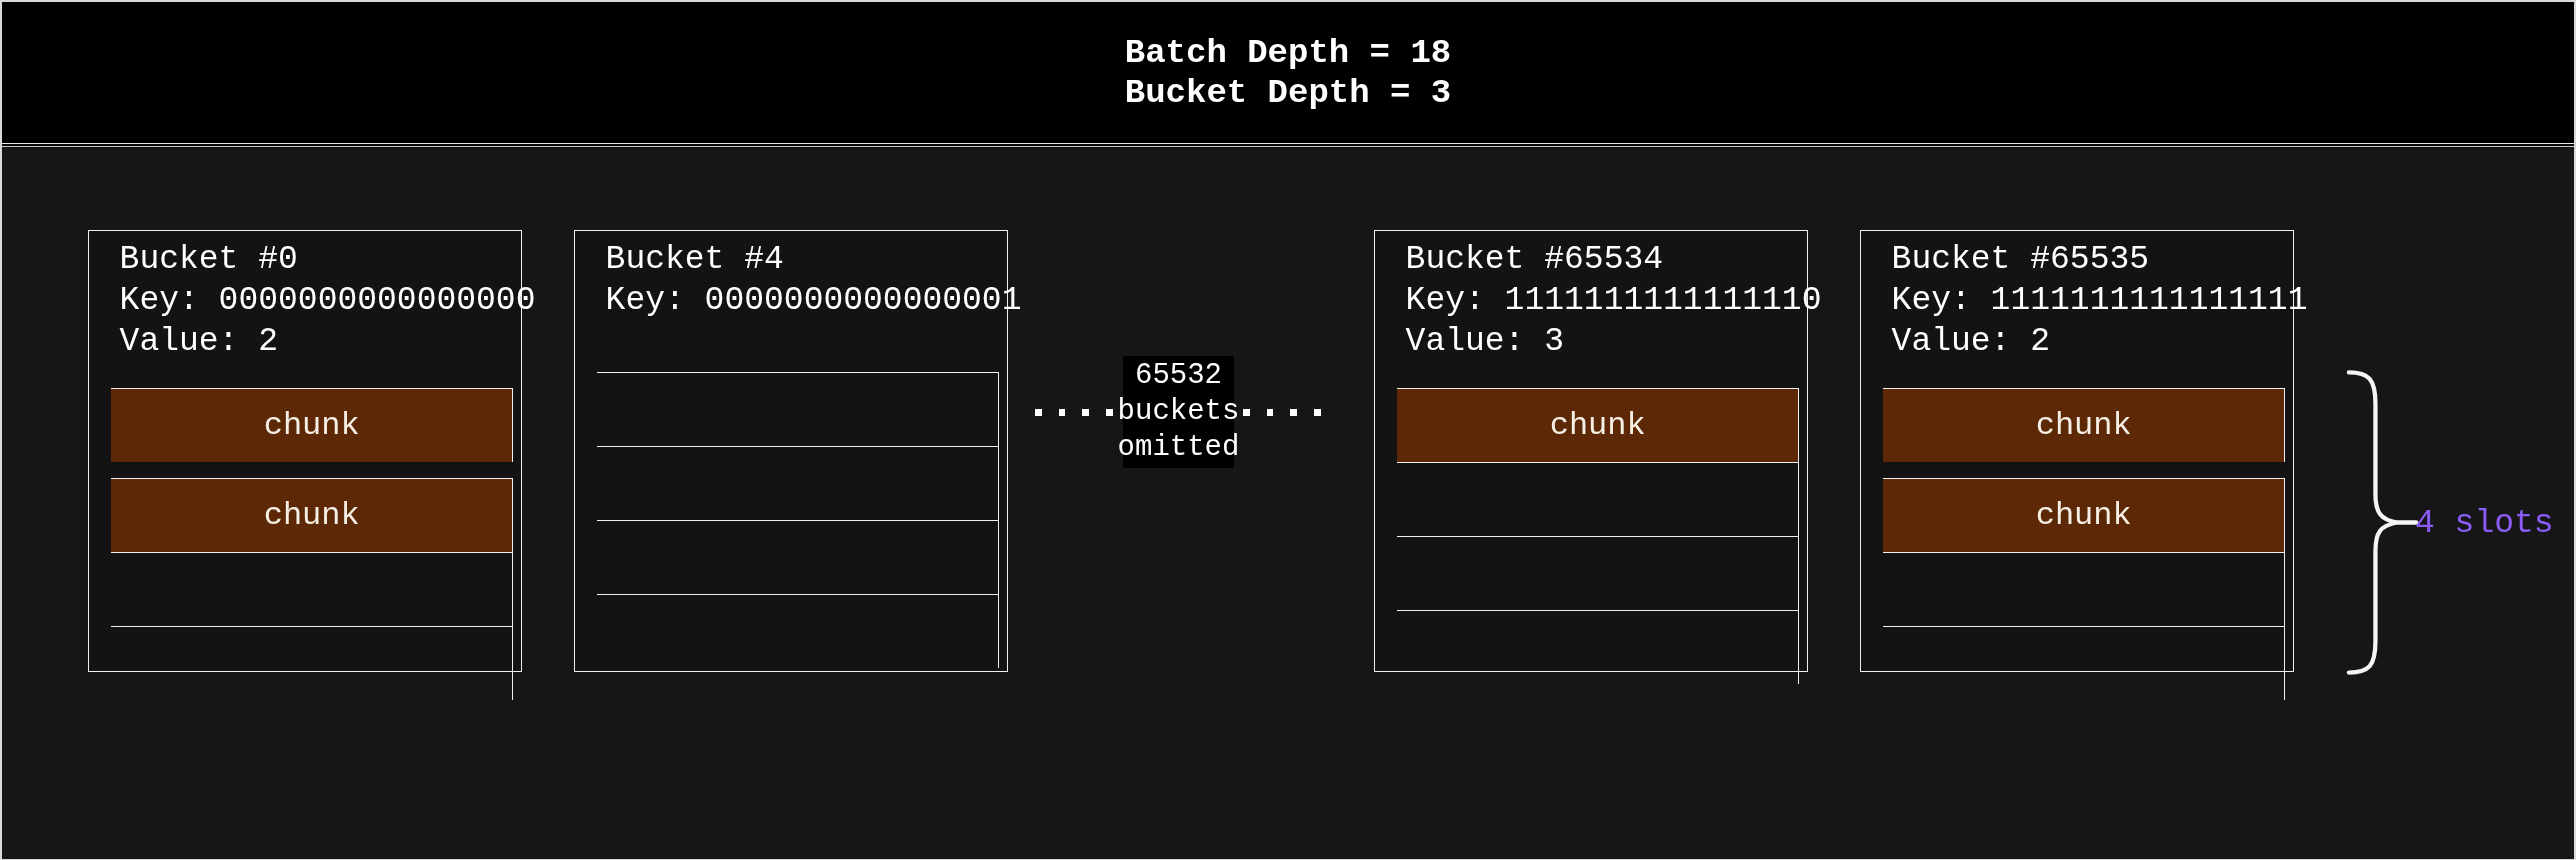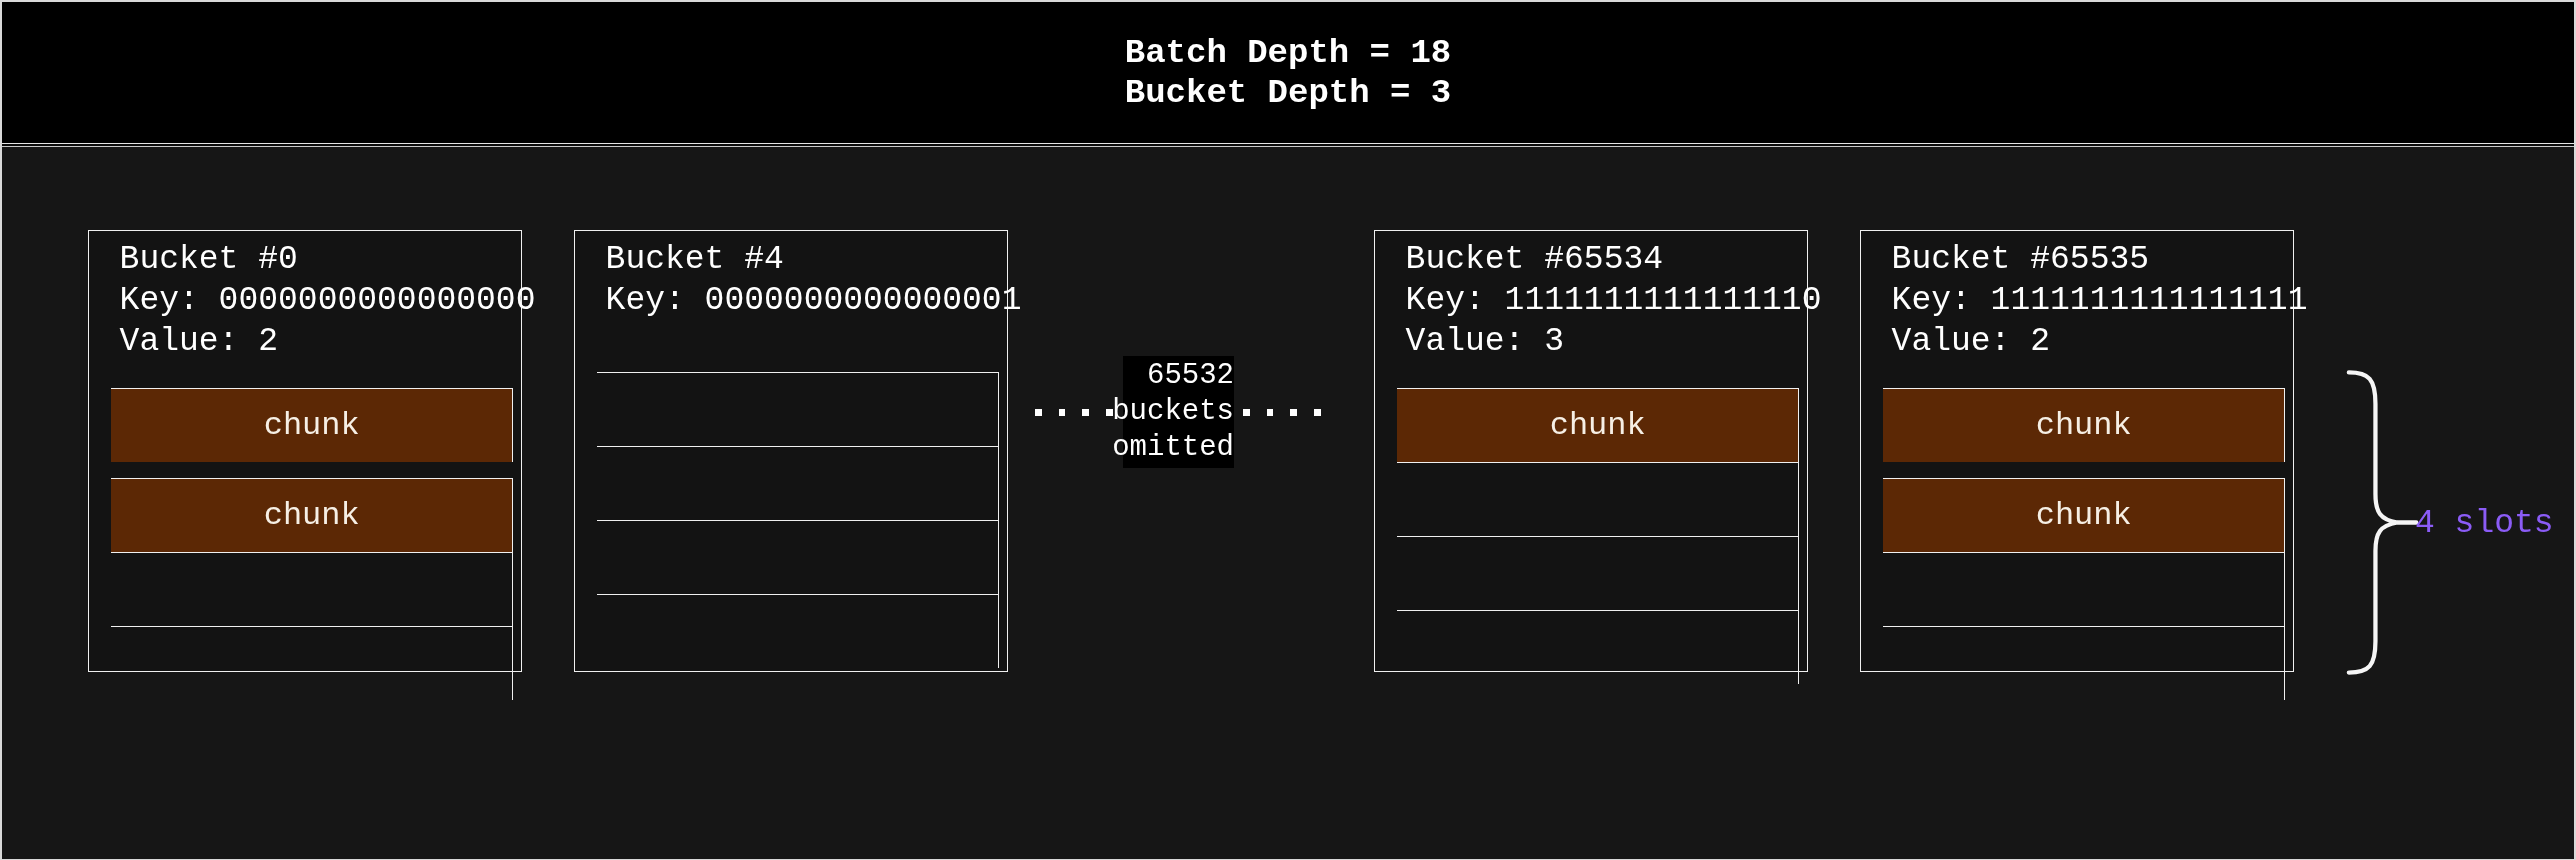--- a/index.html
+++ b/index.html
@@ -49,21 +49,21 @@
     display:flex;align-items:center;justify-content:center;
     font-size:32px;
     color:var(--chunk-text,#f6efe5);
     background:transparent;
   }
   .slot.chunk{ background:var(--chunk-bg,#5c2805);margin-top:16px; }
   
   .omitted{
     position:absolute;left:1121px;top:354px;width:111px;height:112px;
     background:var(--header-bg,#000000);
-    display:flex;flex-direction:column;align-items:flex-end;justify-content:center;
+    display:flex;flex-direction:column;align-items:center;justify-content:center;
     text-align:center;font-size:29px;line-height:36px;
     white-space:nowrap;
   }
   .dots{
     position:absolute;top:407px;display:flex;gap:17px;align-items:center;
   }
   .dots span{width:6.7px;height:6.7px;background:#ffffff;display:block;}
   .dots-left{left:1033px;}
   .dots-right{left:1241px;}
   

